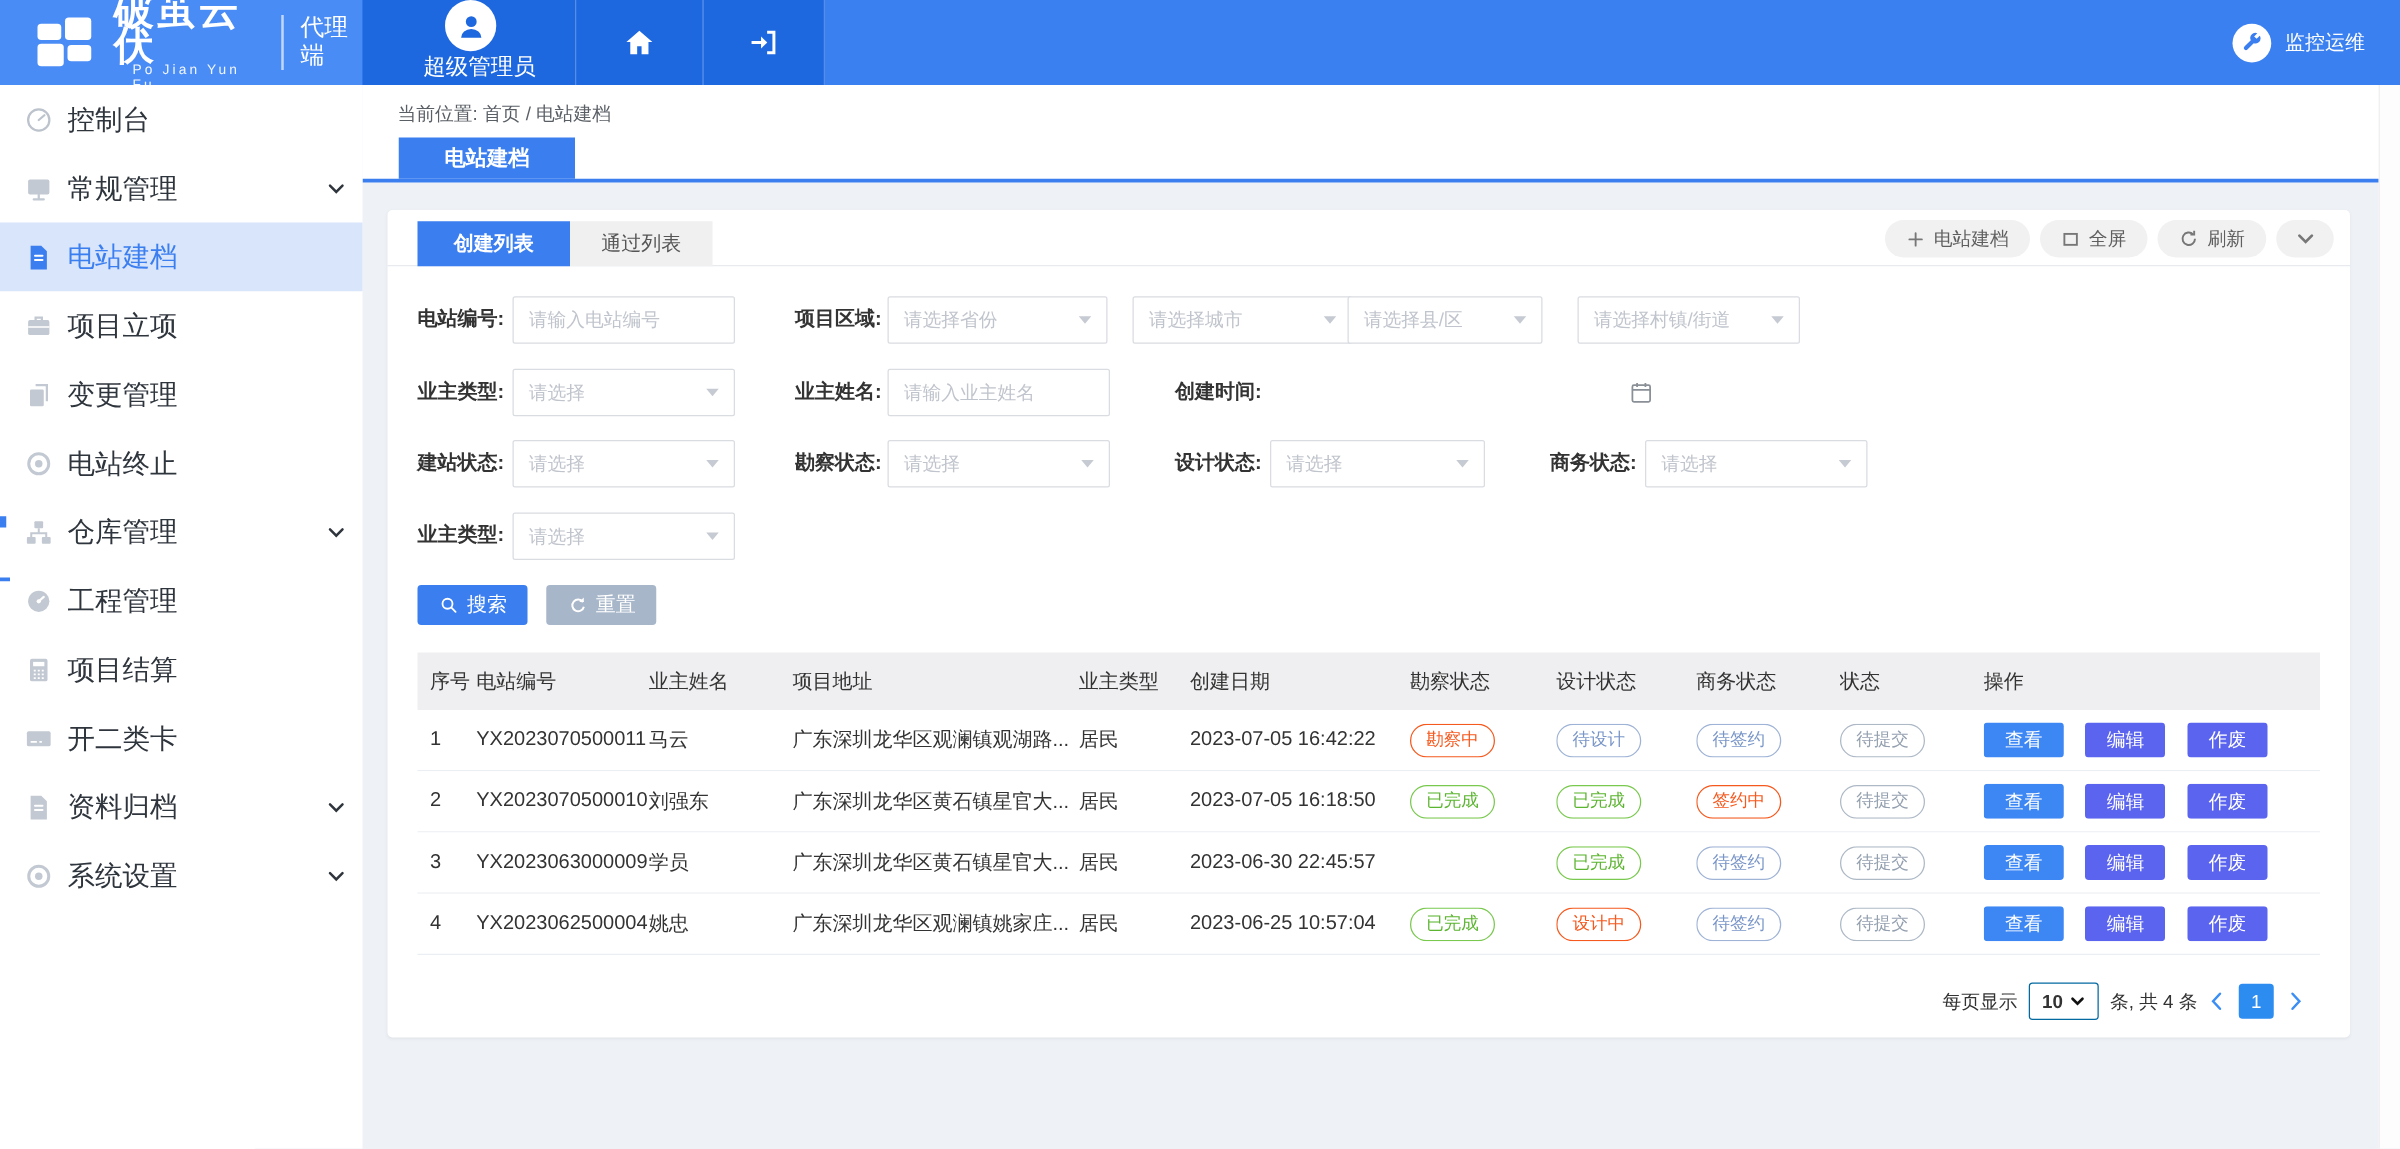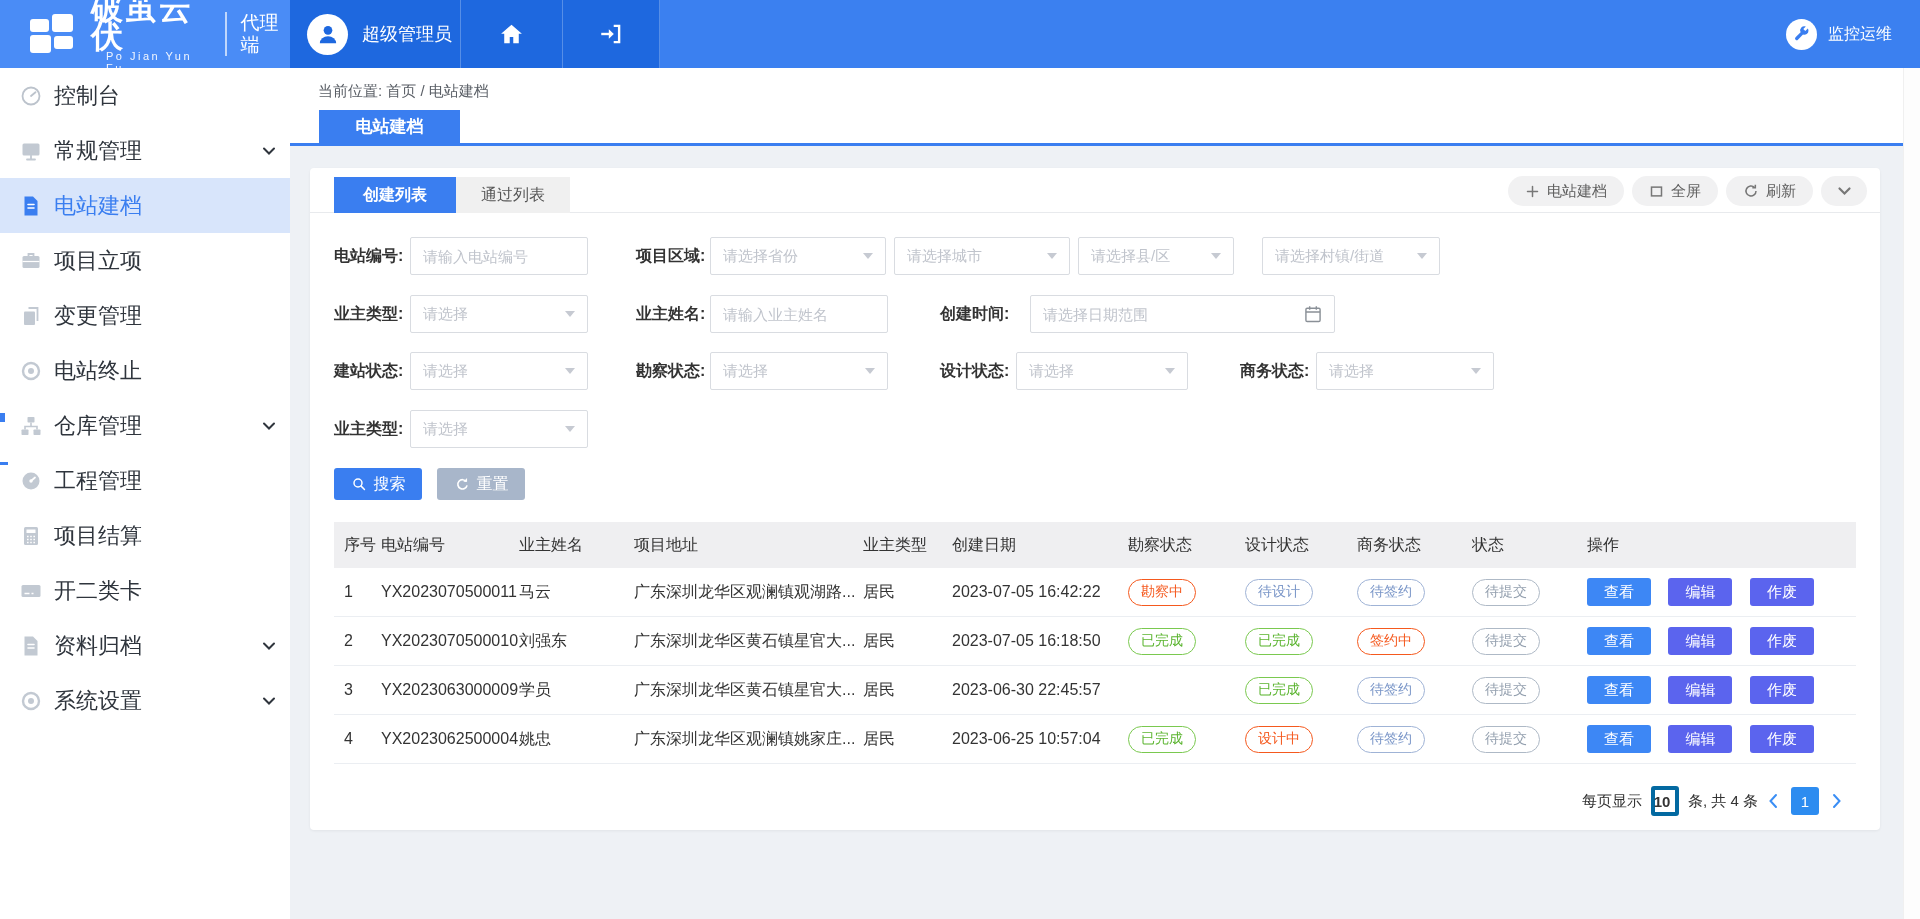--- a/index.html
+++ b/index.html
@@ -11,21 +11,21 @@
   header { position:absolute; top:0; left:0; width:1920px; height:68px;
     background:#3b80f0; display:flex; align-items:stretch; color:#fff; z-index:5; }
   .h-logo { width:290px; background:#4a8cf6; display:flex; align-items:center; padding-left:28px; }
   .h-logo-mark { width:50px; height:44px; margin-right:13px; flex:0 0 auto; }
   .h-logo-text .t1 { font-size:32px; font-weight:700; letter-spacing:2px; line-height:28px; }
   .h-logo-text .t2 { font-size:11px; letter-spacing:2.5px; opacity:.92;padding-left:15px; }
   .h-badge { margin-left:16px; padding-left:13px; border-left:2px solid rgba(255,255,255,.65);
     font-size:19px; line-height:22px; }
   .h-sec { background:#1e68df; display:flex; align-items:center; justify-content:center;
     border-left:1px solid rgba(255,255,255,.25); }
-  .h-user { width:170px; justify-content:flex-start; padding-left:17px; border-left:none; }
+  .h-user { width:170px; justify-content:flex-start; padding-left:17px; border-left:none;flex-direction:column; }
   .avatar { width:41px; height:41px; border-radius:50%; background:#fff; display:flex;
     align-items:center; justify-content:center; margin-right:14px; }
   .h-user-name { font-size:18px; }
   .h-home { width:102px; } .h-logout { width:98px; border-right:1px solid rgba(255,255,255,.25); }
   .h-spacer { flex:1; }
   .h-nav { display:flex; align-items:center; gap:11px; font-size:16px; margin-right:42px; cursor:pointer; }
   .h-nav:last-child { margin-right:28px; }
   .h-circle { width:31px; height:31px; border-radius:50%; background:#fff; display:flex;
     align-items:center; justify-content:center; }
 
@@ -101,21 +101,21 @@
   .badge[data-type="wait"]    { color:#7a96c8; border-color:#9fb3d6; }
   .badge[data-type="pending"] { color:#94a0af; border-color:#aeb9c6; }
   .abtn { width:64px; height:28px; border:none; border-radius:3px; color:#fff; font-size:15px;
     margin-right:13px; cursor:pointer; font-family:"Liberation Sans","DejaVu Sans",sans-serif; }
   .abtn.view { background:#3d87f5; }
   .abtn.edit, .abtn.void { background:#5b64ee; }
 
   
   .pager { position:absolute; top:618px; right:28px; display:flex; align-items:center; font-size:15px;
     color:#333; }
-  .pg-sel { width:28px; height:30px; border:4px solid #0369a1; border-radius:3px; margin:0 9px;
+  .pg-sel { width:56px; height:30px; border:1px solid #0369a1; border-radius:3px; margin:0 9px;
     display:flex; align-items:center; justify-content:center; gap:6px; background:#fff; cursor:pointer;
     font-weight:700; }
   .pg-chev { margin:0 9px; cursor:pointer; display:flex; align-items:center; }
   .pg-num { width:28px; height:28px; background:#2d8cf0; color:#fff; border-radius:3px;
     display:flex; align-items:center; justify-content:center; font-size:15px; margin:0 3px; cursor:pointer; }
 </style>
 </head>
 <body>
 
 <div class="app">
@@ -335,21 +335,21 @@
       </div>
 
       <div class="frow" style="top:69px">
         <span class="flabel" style="left:24px">电站编号:</span>
         <input class="inp" style="left: 100px; width: 178px;" placeholder="请输入电站编号">
         <span class="flabel" style="left:326px">项目区域:</span>
         <div class="sel" style="left:400px;width:176px">
           <span class="ph">请选择省份</span>
             <span class="caret"></span>
         </div>
-        <div class="sel" style="left:584px;width:176px">
+        <div class="sel" style="left:596px;width:176px">
           <span class="ph">请选择城市</span>
             <span class="caret"></span>
         </div>
         <div class="sel" style="left:768px;width:156px">
           <span class="ph">请选择县/区</span>
             <span class="caret"></span>
         </div>
         <div class="sel" style="left:952px;width:178px">
           <span class="ph">请选择村镇/街道</span>
             <span class="caret"></span>
@@ -358,21 +358,20 @@
 
       <div class="frow" style="top:127px">
         <span class="flabel" style="left:24px">业主类型:</span>
         <div class="sel" style="left:100px;width:178px">
           <span class="ph">请选择</span>
             <span class="caret"></span>
         </div>
         <span class="flabel" style="left:326px">业主姓名:</span>
         <input class="inp" style="left: 400px; width: 178px;" placeholder="请输入业主姓名">
         <span class="flabel" style="left:630px">创建时间:</span>
-        <input class="inp" style="left: 720px; width: 305px; padding-right: 38px;" placeholder="请选择日期范围">
         <svg class="cal-icon" style="left:993px" width="20" height="20" viewBox="0 0 24 24">
           <rect x="3.5" y="5" width="17" height="16" rx="1.5" stroke="#8a9097" stroke-width="1.7" fill="none"></rect>
           <path d="M8 2.8v4M16 2.8v4M3.5 9.5h17" stroke="#8a9097" stroke-width="1.7"></path>
         </svg>
       </div>
 
       <div class="frow" style="top:184px">
         <span class="flabel" style="left:24px">建站状态:</span>
         <div class="sel" style="left:100px;width:178px">
           <span class="ph">请选择</span>

